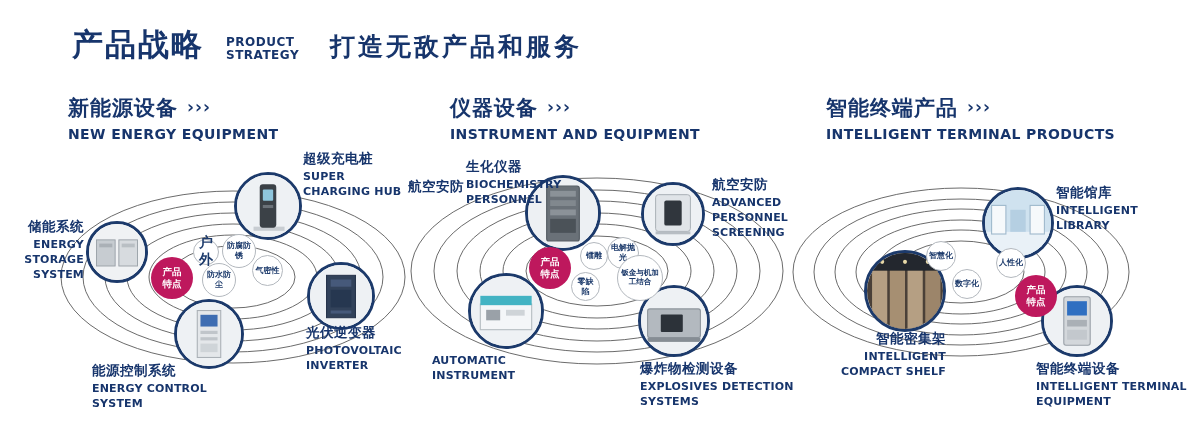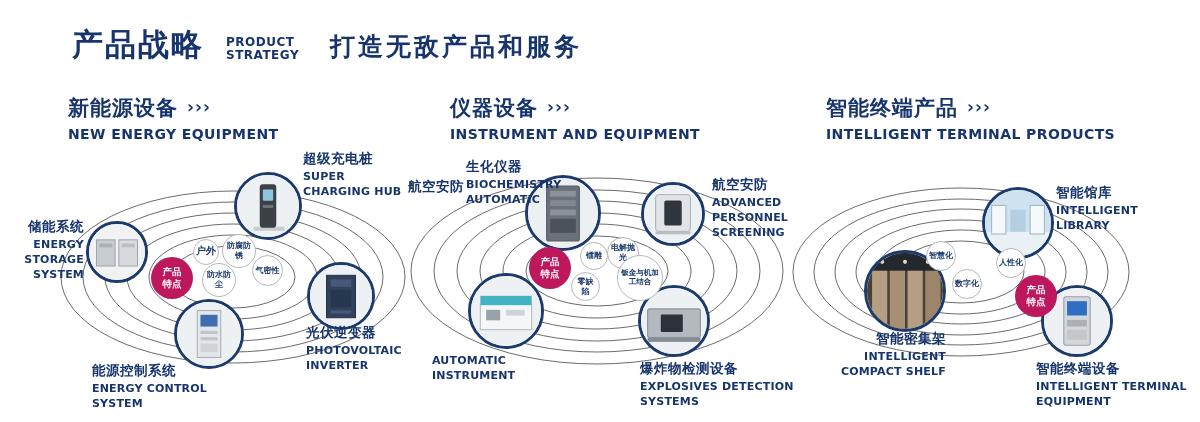--- a/index.html
+++ b/index.html
@@ -150,21 +150,21 @@
     <div class="en">PHOTOVOLTAIC INVERTER</div>
   </div>
   <div class="plabel" style="left:92px;top:362px;width:130px;">
     <div class="zh">能源控制系统</div>
     <div class="en">ENERGY CONTROL SYSTEM</div>
   </div>
 
   <div class="badge" style="left:151px;top:257px;">
     <span>产品特点</span>
   </div>
-  <div class="bubble" style="left:193px;top:239px;width:26px;height:26px;font-size:10px;">户外</div>
+  <div class="bubble" style="left:193px;top:239px;width:26px;height:26px;font-size:14px;">户外</div>
   <div class="bubble" style="left:222px;top:234px;width:34px;height:34px;font-size:8px;">防腐防锈</div>
   <div class="bubble" style="left:252px;top:255px;width:31px;height:31px;font-size:8px;">气密性</div>
   <div class="bubble" style="left:202px;top:263px;width:34px;height:34px;font-size:8px;">防水防尘</div>
 
   <div class="pcir" style="left:525px;top:175px;width:76px;height:76px;">
     <svg viewBox="0 0 60 60">
       <rect x="0" y="0" width="60" height="60" fill="#edf0f3"></rect>
       <rect x="16" y="7" width="28" height="47" rx="2" fill="#6a7178" stroke="#565d64"></rect>
       <rect x="19" y="11" width="22" height="5" fill="#8b9298"></rect>
       <rect x="19" y="19" width="22" height="5" fill="#81888e"></rect>
@@ -194,21 +194,21 @@
       <rect x="0" y="0" width="60" height="60" fill="#eef1f4"></rect>
       <rect x="6" y="19" width="48" height="26" rx="2" fill="#b3b9bf" stroke="#8e959c"></rect>
       <rect x="18" y="24" width="20" height="16" rx="1" fill="#2c3239"></rect>
       <rect x="6" y="45" width="48" height="4" fill="#868d94"></rect>
     </svg>
   </div>
 
   <div class="side-label" style="left:408px;top:178px;">航空安防</div>
   <div class="plabel" style="left:466px;top:158px;width:96px;">
     <div class="zh">生化仪器</div>
-    <div class="en">BIOCHEMISTRY AUTOMATIC</div>
+    <div class="en">BIOCHEMISTRY PERSONNEL</div>
   </div>
   <div class="plabel" style="left:712px;top:176px;width:112px;">
     <div class="zh">航空安防</div>
     <div class="en">ADVANCED PERSONNEL SCREENING</div>
   </div>
   <div class="plabel" style="left:432px;top:352px;width:130px;">
     <div class="en">AUTOMATIC INSTRUMENT</div>
   </div>
   <div class="plabel" style="left:640px;top:360px;width:160px;">
     <div class="zh">爆炸物检测设备</div>

